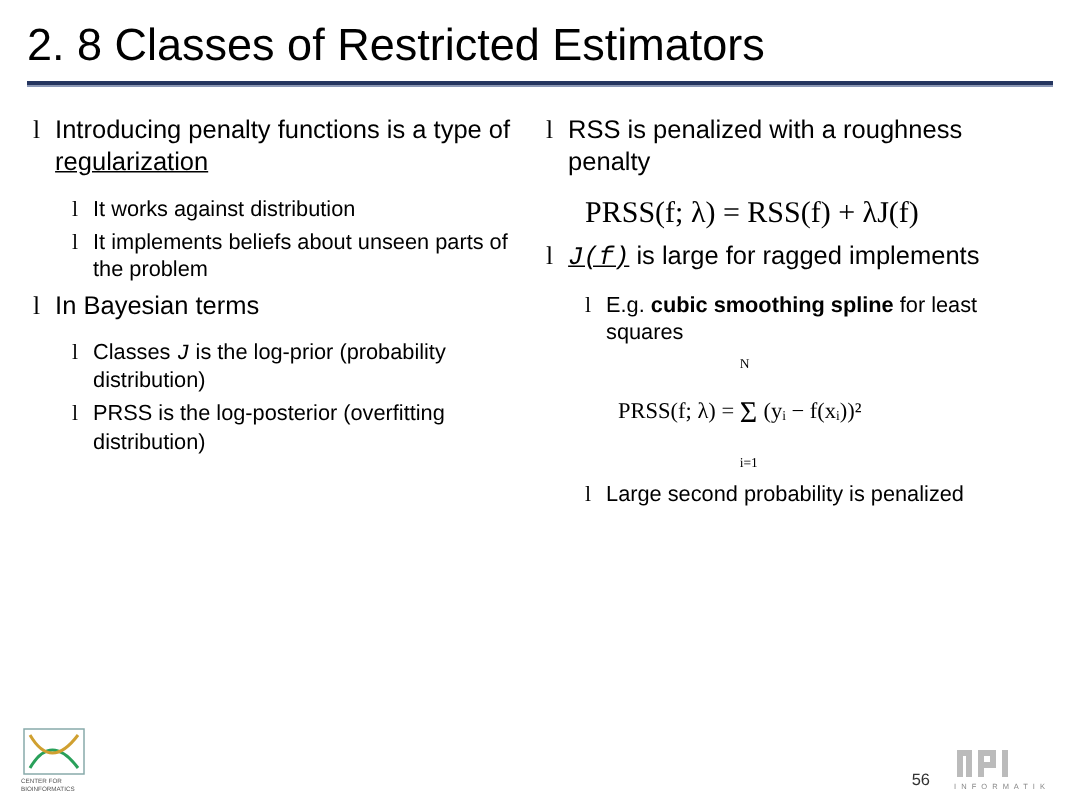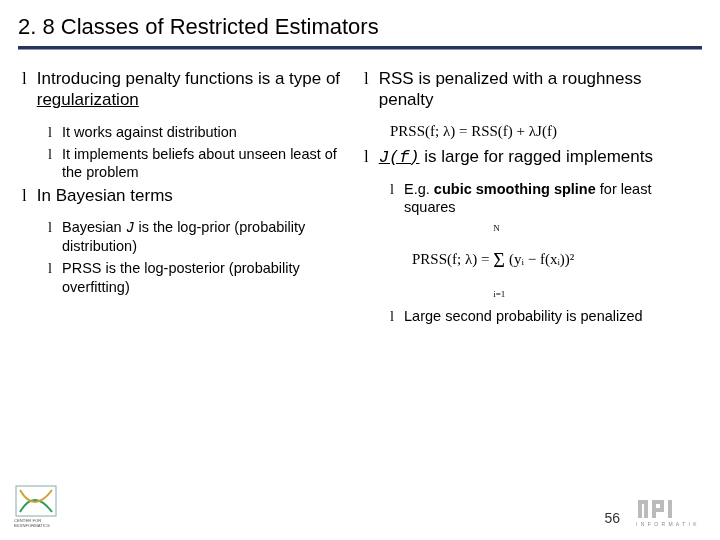--- a/index.html
+++ b/index.html
@@ -4,50 +4,50 @@
 <style>
   html,body{margin:0;padding:0}
   body{
     width:720px;height:540px;
     font-family:Arial,Helvetica,sans-serif;
     background:#fff;color:#000;
     position:relative;
     box-sizing:border-box;
   }
   .title{
-    font-size:22px;
+    font-size:30px;
     padding:14px 0 6px 18px;
   }
   .rule{
     margin:0 18px 0 18px;
     border:0;border-top:3px solid #25355f;
     border-bottom:1px solid #8a98b8;
     height:0;
   }
   .cols{
     display:flex;
     padding:18px 22px 0 22px;
     gap:8px;
   }
   .col{flex:1;min-width:0}
   .b1{display:flex;gap:10px;margin:0 0 12px 0;font-size:17px;line-height:1.25}
   .b2{display:flex;gap:10px;margin:4px 0 4px 26px;font-size:14.5px;line-height:1.25}
   .bul{flex:0 0 auto;font-family:"Times New Roman",serif}
   .txt{flex:1 1 auto}
   .ul{text-decoration:underline}
   .it{font-style:italic;font-family:Liberation Mono, monospace}
-  .eq{margin:6px 0 6px 26px;font-family:"Times New Roman",serif;font-size:15px;white-space:nowrap}
+  .eq{margin:6px 0 6px 26px;font-family:"Times New Roman",serif;font-size:20px;white-space:nowrap}
   .eq-stack{margin:2px 0 6px 48px;font-family:"Times New Roman",serif;font-size:15px;line-height:1.6}
   .frac{display:inline-block;vertical-align:middle}
   .sum-sym{font-size:20px;vertical-align:-3px}
   .sup{font-size:9px;vertical-align:super}
   .sub{font-size:9px;vertical-align:sub}
   .pagenum{
     position:absolute;right:100px;bottom:14px;
-    font-size:14px;color:#333;
+    font-size:11px;color:#333;
   }
   .logo-l{
     position:absolute;left:14px;bottom:10px;
     width:60px;height:46px;
   }
   .logo-r{
     position:absolute;right:14px;bottom:10px;
     width:70px;height:34px;
   }
   .logo-l svg, .logo-r svg{width:100%;height:100%}
@@ -68,37 +68,37 @@
         <span>Introducing penalty functions is a type of </span><span class="ul">regularization</span>
       </span>
     </div>
 
     <div class="b2">
       <span class="bul">l</span>
       <span class="txt">It works against distribution</span>
     </div>
     <div class="b2">
       <span class="bul">l</span>
-      <span class="txt">It implements beliefs about unseen least of the problem</span>
+      <span class="txt">It implements beliefs about unseen parts of the problem</span>
     </div>
 
     <div class="b1">
       <span class="bul">l</span>
       <span class="txt">In Bayesian terms</span>
     </div>
 
     <div class="b2">
       <span class="bul">l</span>
       <span class="txt">
-        <span>Bayesian </span><span class="it">J</span><span> is the log-prior (probability distribution)</span>
+        <span>Classes </span><span class="it">J</span><span> is the log-prior (probability distribution)</span>
       </span>
     </div>
     <div class="b2">
       <span class="bul">l</span>
-      <span class="txt">PRSS is the log-posterior (probability overfitting)</span>
+      <span class="txt">PRSS is the log-posterior (overfitting distribution)</span>
     </div>
 
   </div>
 
   <div class="col">
 
     <div class="b1">
       <span class="bul">l</span>
       <span class="txt">RSS is penalized with a roughness penalty</span>
     </div>

